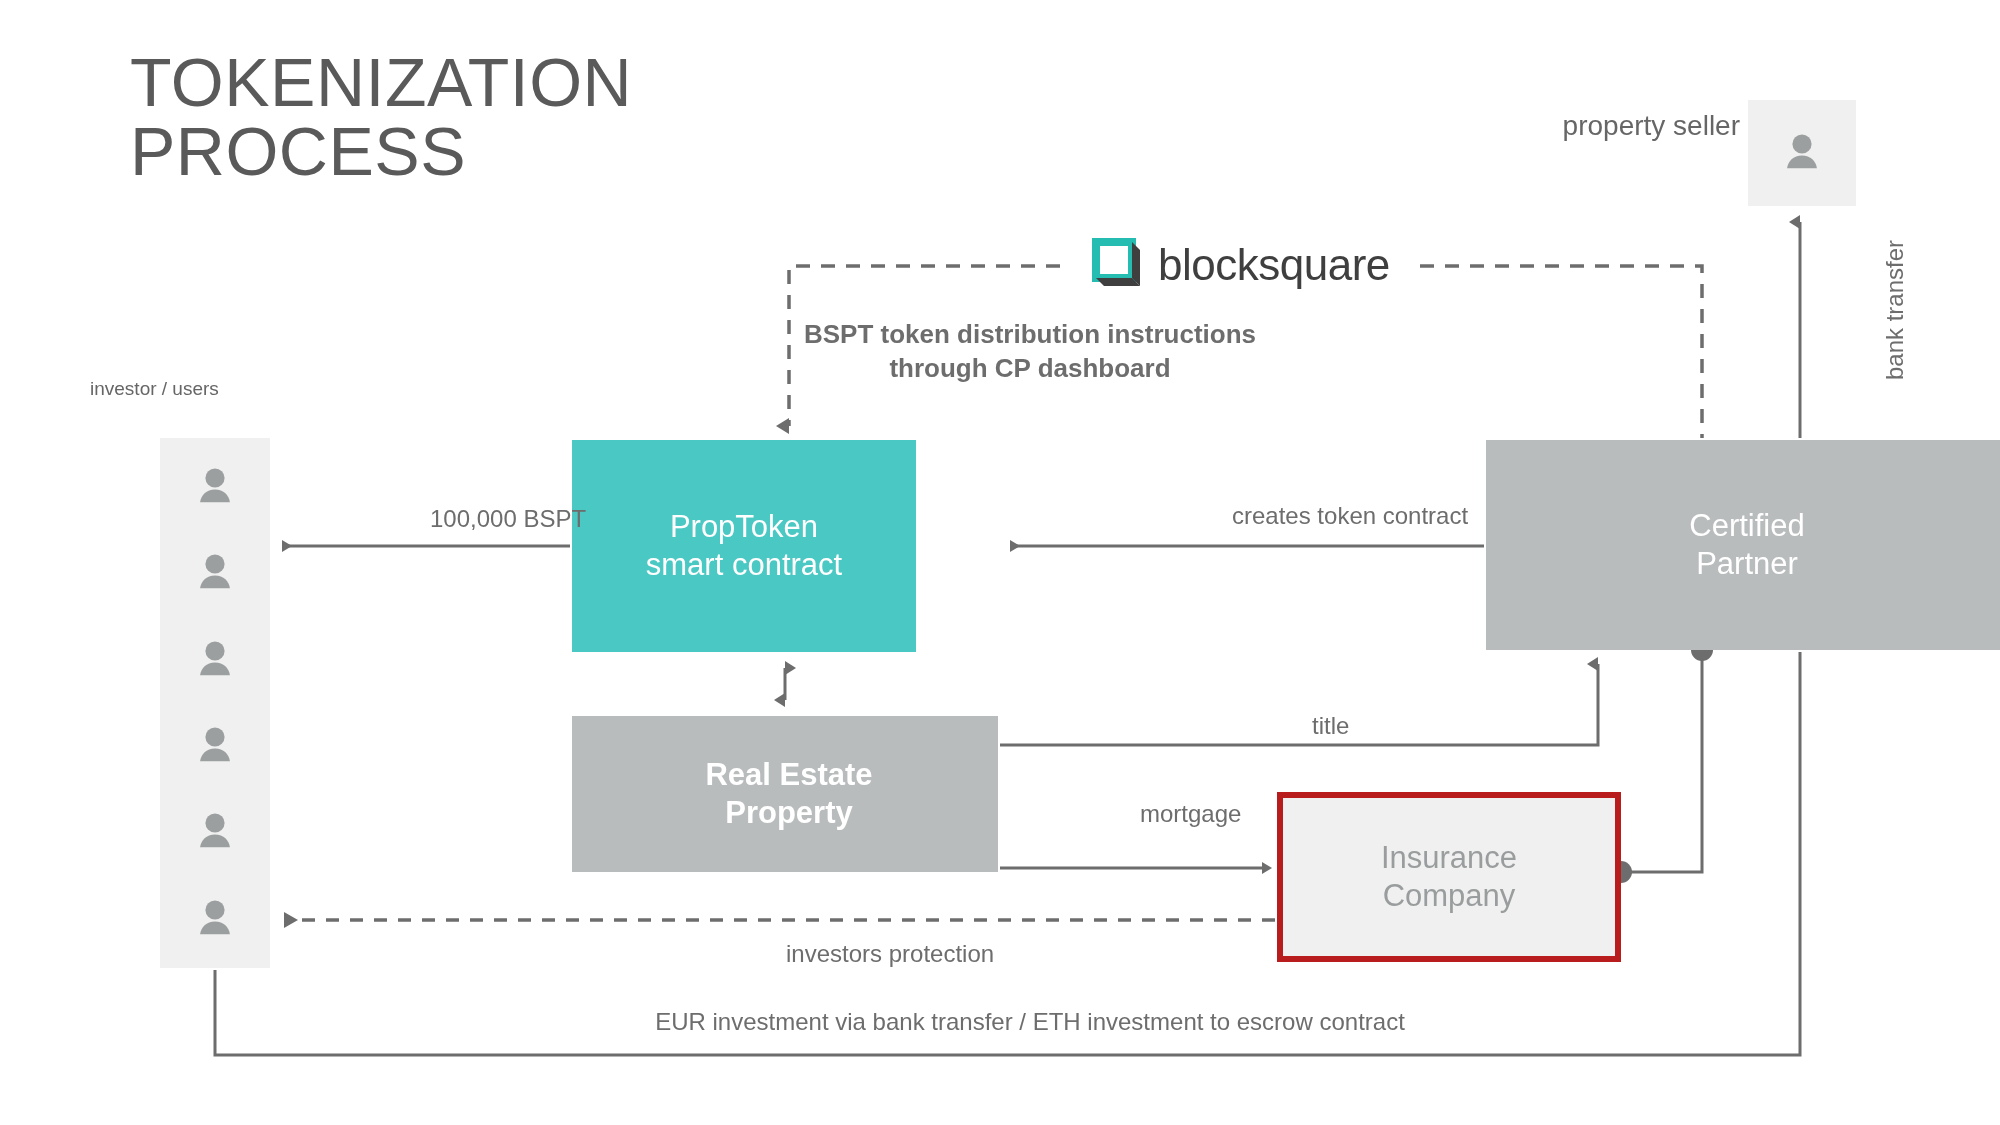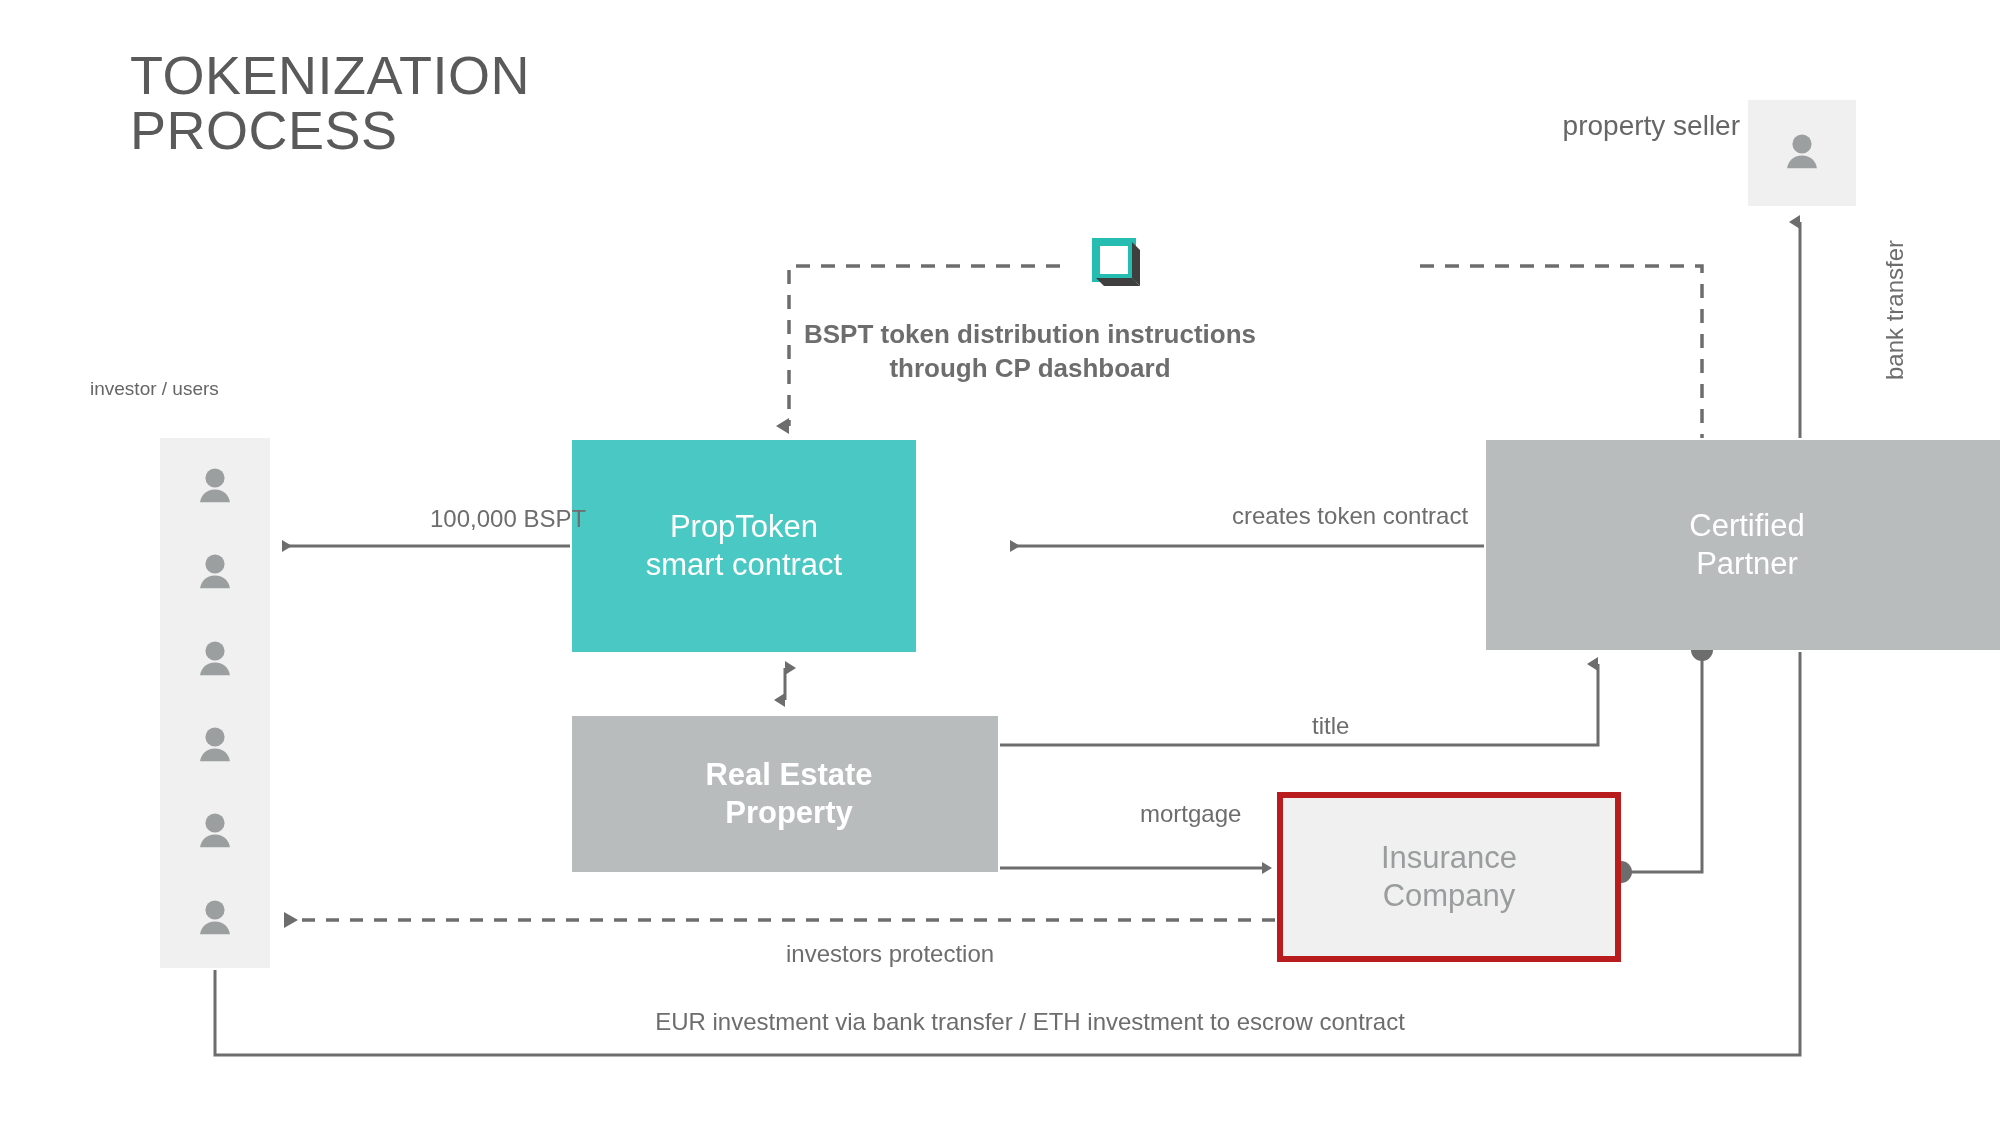--- a/index.html
+++ b/index.html
@@ -3,21 +3,21 @@
 <meta charset="utf-8">
 <style>
   html,body{margin:0;padding:0;background:#ffffff;}
   body{width:2000px;height:1125px;font-family:"Liberation Sans",sans-serif;overflow:hidden;}
   #stage{position:relative;width:2000px;height:1125px;background:#fff;}
 
   .svglayer{position:absolute;left:0;top:0;width:2000px;height:1125px;pointer-events:none;}
 
   .title{
     position:absolute;left:130px;top:48px;width:820px;
-    font-size:54px;line-height:1.02;color:#5a5a5a;
+    font-size:68px;line-height:1.02;color:#5a5a5a;
     font-weight:300;letter-spacing:0.5px;
   }
   .title .l2{display:block;}
 
   .lbl{position:absolute;color:#6d6d6d;font-weight:300;}
 
   .investorLabel{left:90px;top:378px;font-size:19px;color:#666;}
   .propSellerLabel{left:1560px;top:108px;width:180px;font-size:28px;color:#666;text-align:right;line-height:1.32;}
 
   .personcol{
@@ -155,20 +155,21 @@
       </svg>
   </div>
 
   <div class="bslogo">
     <svg class="bsmark" viewBox="0 0 54 54">
       <path d="M6 4 H42 V40 H6 Z" fill="none" stroke="#25bdb2" stroke-width="8"></path>
       <path d="M42 4 L50 12 V48 L42 40 Z" fill="#3f3f3f"></path>
       <path d="M6 40 L14 48 H50 L42 40 Z" fill="#3f3f3f"></path>
       <path d="M16 14 h16 v16 h-16 z" fill="#ffffff"></path>
     </svg>
+    <span class="bswordmark">blocksquare</span>
   </div>
   <div class="bsnote">BSPT token distribution instructions through CP dashboard</div>
 
   <div class="box boxTeal" id="proptoken">
     <span>
       <span>PropToken</span><br>
       <span>smart contract</span>
     </span>
   </div>
 

